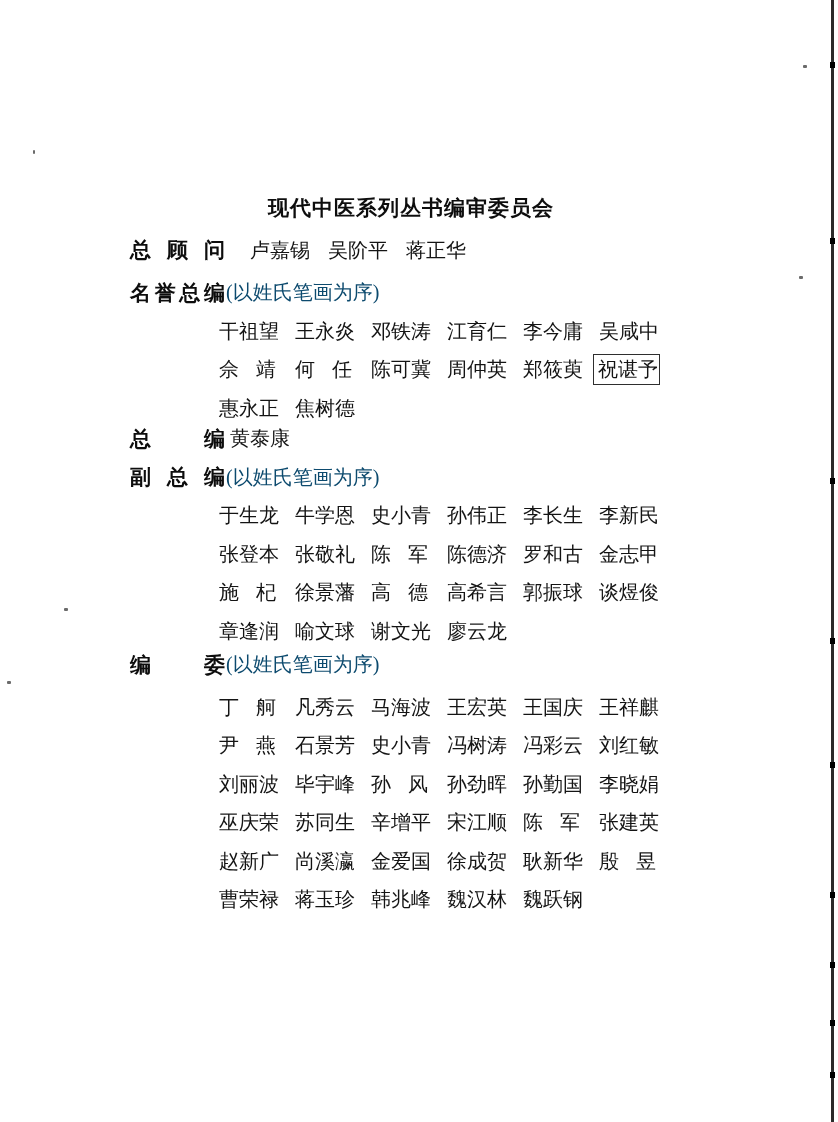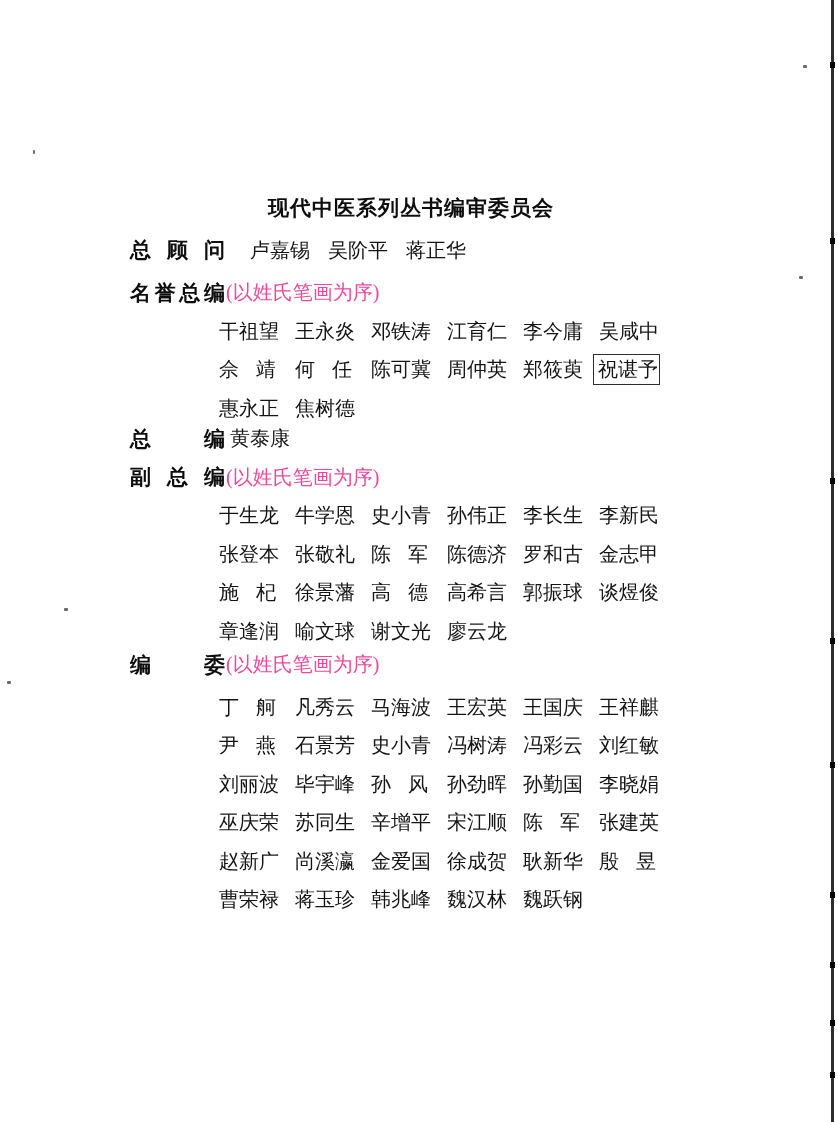--- a/index.html
+++ b/index.html
@@ -44,21 +44,21 @@
     justify-content: space-between;
     font-family: "Liberation Sans", sans-serif;
     font-weight: 700;
     font-size: 21px;
     color: #0d0d0d;
     flex-shrink: 0;
   }
   .note {
     font-size: 20px;
     margin-left: 1px;
-    color: #ec4899;
+    color: #0c4a6e;
   }
   .name {
     width: 57px;
     display: inline-flex;
     justify-content: space-between;
     margin-right: 19px;
     font-size: 20px;
     color: #141414;
     flex-shrink: 0;
   }

